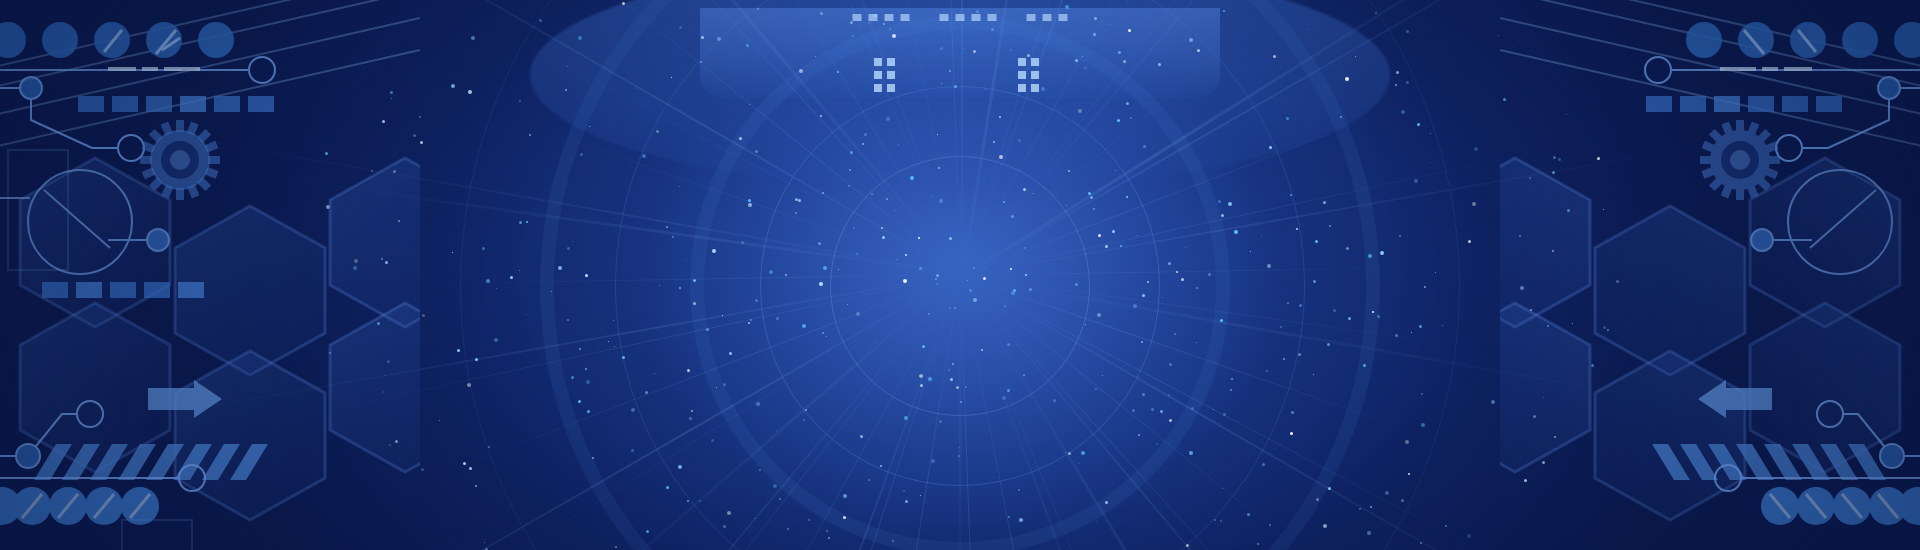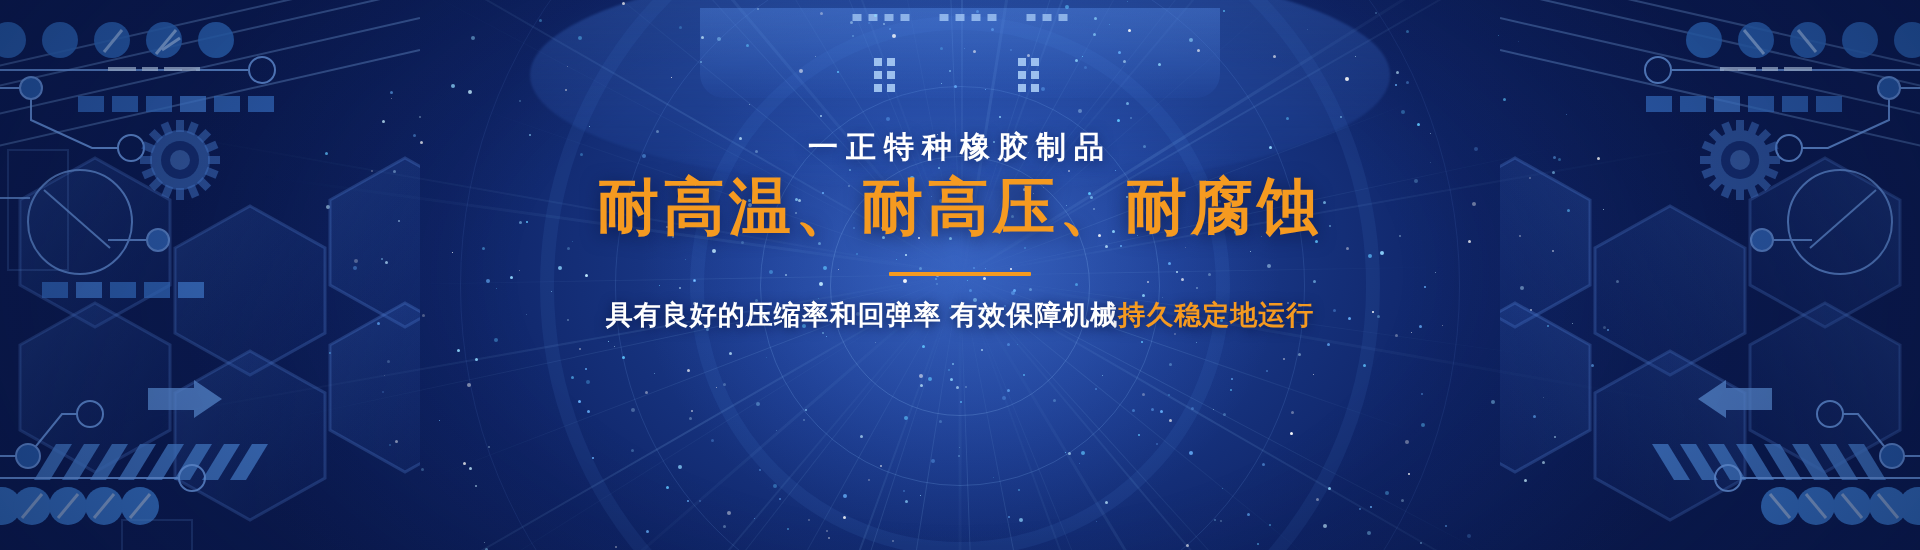--- a/index.html
+++ b/index.html
@@ -908,20 +908,14 @@
         <line x1="22" y1="518" x2="42" y2="494"></line>
         <line x1="58" y1="518" x2="78" y2="494"></line>
         <line x1="94" y1="518" x2="114" y2="494"></line>
         <line x1="130" y1="518" x2="150" y2="494"></line>
       </g>
     </g>
   </svg>
 
   <div class="vignette"></div>
 
-  <div class="textblock">
-    <div class="eyebrow">一正特种橡胶制品</div>
-    <h1 class="headline">耐高温、耐高压、耐腐蚀</h1>
-    <div class="divider"></div>
-    <p class="subtitle"><span>具有良好的压缩率和回弹率 有效保障机械</span><span class="hl">持久稳定地运行</span></p>
-  </div>
 
 </div>
 
 </body></html>

